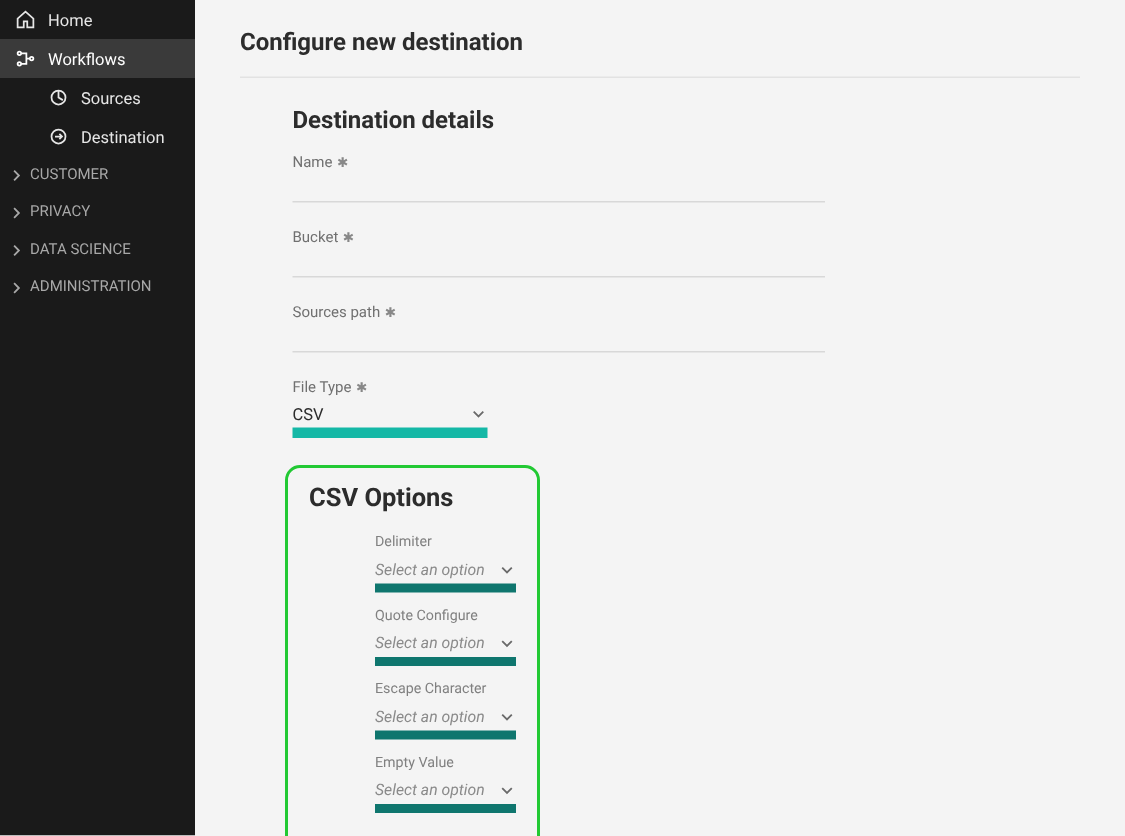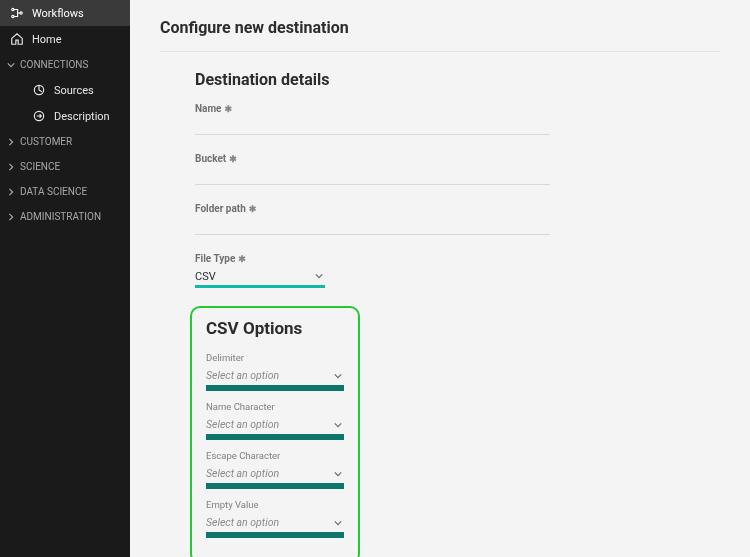--- a/index.html
+++ b/index.html
@@ -97,40 +97,39 @@
   .field {
     margin-bottom: 18px;
   }
   .field-label {
     font-size: 10px;
     color: #707070;
     margin-bottom: 3px;
     display: flex;
     align-items: center;
     gap: 3px;
-    font-weight: bold;
   }
   .req {
     color: #888;
     font-size: 9px;
   }
   .field-input {
     border: none;
     border-bottom: 1px solid #d8d8d8;
     background: transparent;
     width: 100%;
     height: 18px;
     font-size: 11px;
     color: #2c2c2c;
     outline: none;
   }
   .select-wrap {
     position: relative;
     width: 130px;
-    border-bottom: 3px solid #14b8a6;
+    border-bottom: 7px solid #14b8a6;
     padding: 2px 0;
     cursor: pointer;
   }
   .select-wrap.narrow { width: 130px; }
   .select-value {
     font-size: 11px;
     color: #2c2c2c;
   }
   .select-chevron {
     position: absolute;
@@ -151,20 +150,21 @@
     background: transparent;
   }
   .csv-box .csv-title {
     font-size: 17px;
     font-weight: 700;
     color: #2c2c2c;
     margin-bottom: 14px;
   }
   .csv-field {
     margin-bottom: 10px;
+    margin-left: 44px;
   }
   .csv-label {
     font-size: 9.5px;
     color: #808080;
     margin-bottom: 3px;
   }
   .csv-select {
     position: relative;
     border-bottom: 6px solid #0f766e;
     padding: 2px 0 3px 0;
@@ -180,84 +180,76 @@
     right: 2px;
     top: 50%;
     transform: translateY(-50%);
   }
   svg { display: block; }
 </style>
 </head>
 <body>
 
 <nav class="sidebar">
+  <div class="nav-item">
+    <span class="icon">
+      <svg width="14" height="14" viewBox="0 0 24 24" fill="none" stroke="#e6e6e6" stroke-width="2">
+          <path d="M3 11 L12 3 L21 11 V21 H14 V14 H10 V21 H3 Z"></path>
+        </svg>
+    </span>
+    <span>Home</span>
+  </div>
   <div class="nav-item active">
     <span class="icon">
       <svg width="14" height="14" viewBox="0 0 24 24" fill="none" stroke="#fff" stroke-width="2">
           <circle cx="5" cy="6" r="2"></circle>
           <circle cx="5" cy="18" r="2"></circle>
           <circle cx="19" cy="12" r="2"></circle>
           <path d="M7 6 H13 V12 H17 M7 18 H13 V12"></path>
         </svg>
     </span>
     <span>Workflows</span>
   </div>
-  <div class="nav-item">
-    <span class="icon">
-      <svg width="14" height="14" viewBox="0 0 24 24" fill="none" stroke="#e6e6e6" stroke-width="2">
-          <path d="M3 11 L12 3 L21 11 V21 H14 V14 H10 V21 H3 Z"></path>
-        </svg>
-    </span>
-    <span>Home</span>
-  </div>
-
-  <div class="nav-section-header">
-    <span class="chev">
-      <svg width="8" height="8" viewBox="0 0 10 10">
-          <path d="M1 3 L5 7 L9 3" fill="none" stroke="#a8a8a8" stroke-width="1.5"></path>
-        </svg>
-    </span>
-    <span>CONNECTIONS</span>
-  </div>
+
   <div class="nav-sub">
     <div class="nav-item">
       <span class="icon">
         <svg width="14" height="14" viewBox="0 0 24 24" fill="none" stroke="#e6e6e6" stroke-width="2">
             <circle cx="12" cy="12" r="8"></circle>
             <path d="M12 4 V12 L17 15"></path>
           </svg>
       </span>
       <span>Sources</span>
     </div>
     <div class="nav-item">
       <span class="icon">
         <svg width="14" height="14" viewBox="0 0 24 24" fill="none" stroke="#e6e6e6" stroke-width="2">
             <circle cx="12" cy="12" r="8"></circle>
             <path d="M8 12 H16 M13 9 L16 12 L13 15"></path>
           </svg>
       </span>
-      <span>Description</span>
+      <span>Destination</span>
     </div>
   </div>
 
   <div class="nav-section-header">
     <span class="chev">
       <svg width="8" height="8" viewBox="0 0 10 10">
           <path d="M3 1 L7 5 L3 9" fill="none" stroke="#a8a8a8" stroke-width="1.5"></path>
         </svg>
     </span>
     <span>CUSTOMER</span>
   </div>
   <div class="nav-section-header">
     <span class="chev">
       <svg width="8" height="8" viewBox="0 0 10 10">
           <path d="M3 1 L7 5 L3 9" fill="none" stroke="#a8a8a8" stroke-width="1.5"></path>
         </svg>
     </span>
-    <span>SCIENCE</span>
+    <span>PRIVACY</span>
   </div>
   <div class="nav-section-header">
     <span class="chev">
       <svg width="8" height="8" viewBox="0 0 10 10">
           <path d="M3 1 L7 5 L3 9" fill="none" stroke="#a8a8a8" stroke-width="1.5"></path>
         </svg>
     </span>
     <span>DATA SCIENCE</span>
   </div>
   <div class="nav-section-header">
@@ -290,21 +282,21 @@
     <div class="field">
       <div class="field-label">
         <span>Bucket</span>
         <span class="req">✱</span>
       </div>
       <input class="field-input" type="text" style="">
     </div>
 
     <div class="field">
       <div class="field-label">
-        <span>Folder path</span>
+        <span>Sources path</span>
         <span class="req">✱</span>
       </div>
       <input class="field-input" type="text" style="">
     </div>
 
     <div class="field">
       <div class="field-label">
         <span>File Type</span>
         <span class="req">✱</span>
       </div>
@@ -328,21 +320,21 @@
         <span class="val">Select an option</span>
         <span class="chev">
           <svg width="8" height="8" viewBox="0 0 10 10">
               <path d="M1 3 L5 7 L9 3" fill="none" stroke="#6a6a6a" stroke-width="1.5"></path>
             </svg>
         </span>
       </div>
     </div>
 
     <div class="csv-field">
-      <div class="csv-label">Name Character</div>
+      <div class="csv-label">Quote Configure</div>
       <div class="csv-select">
         <span class="val">Select an option</span>
         <span class="chev">
           <svg width="8" height="8" viewBox="0 0 10 10">
               <path d="M1 3 L5 7 L9 3" fill="none" stroke="#6a6a6a" stroke-width="1.5"></path>
             </svg>
         </span>
       </div>
     </div>
 

